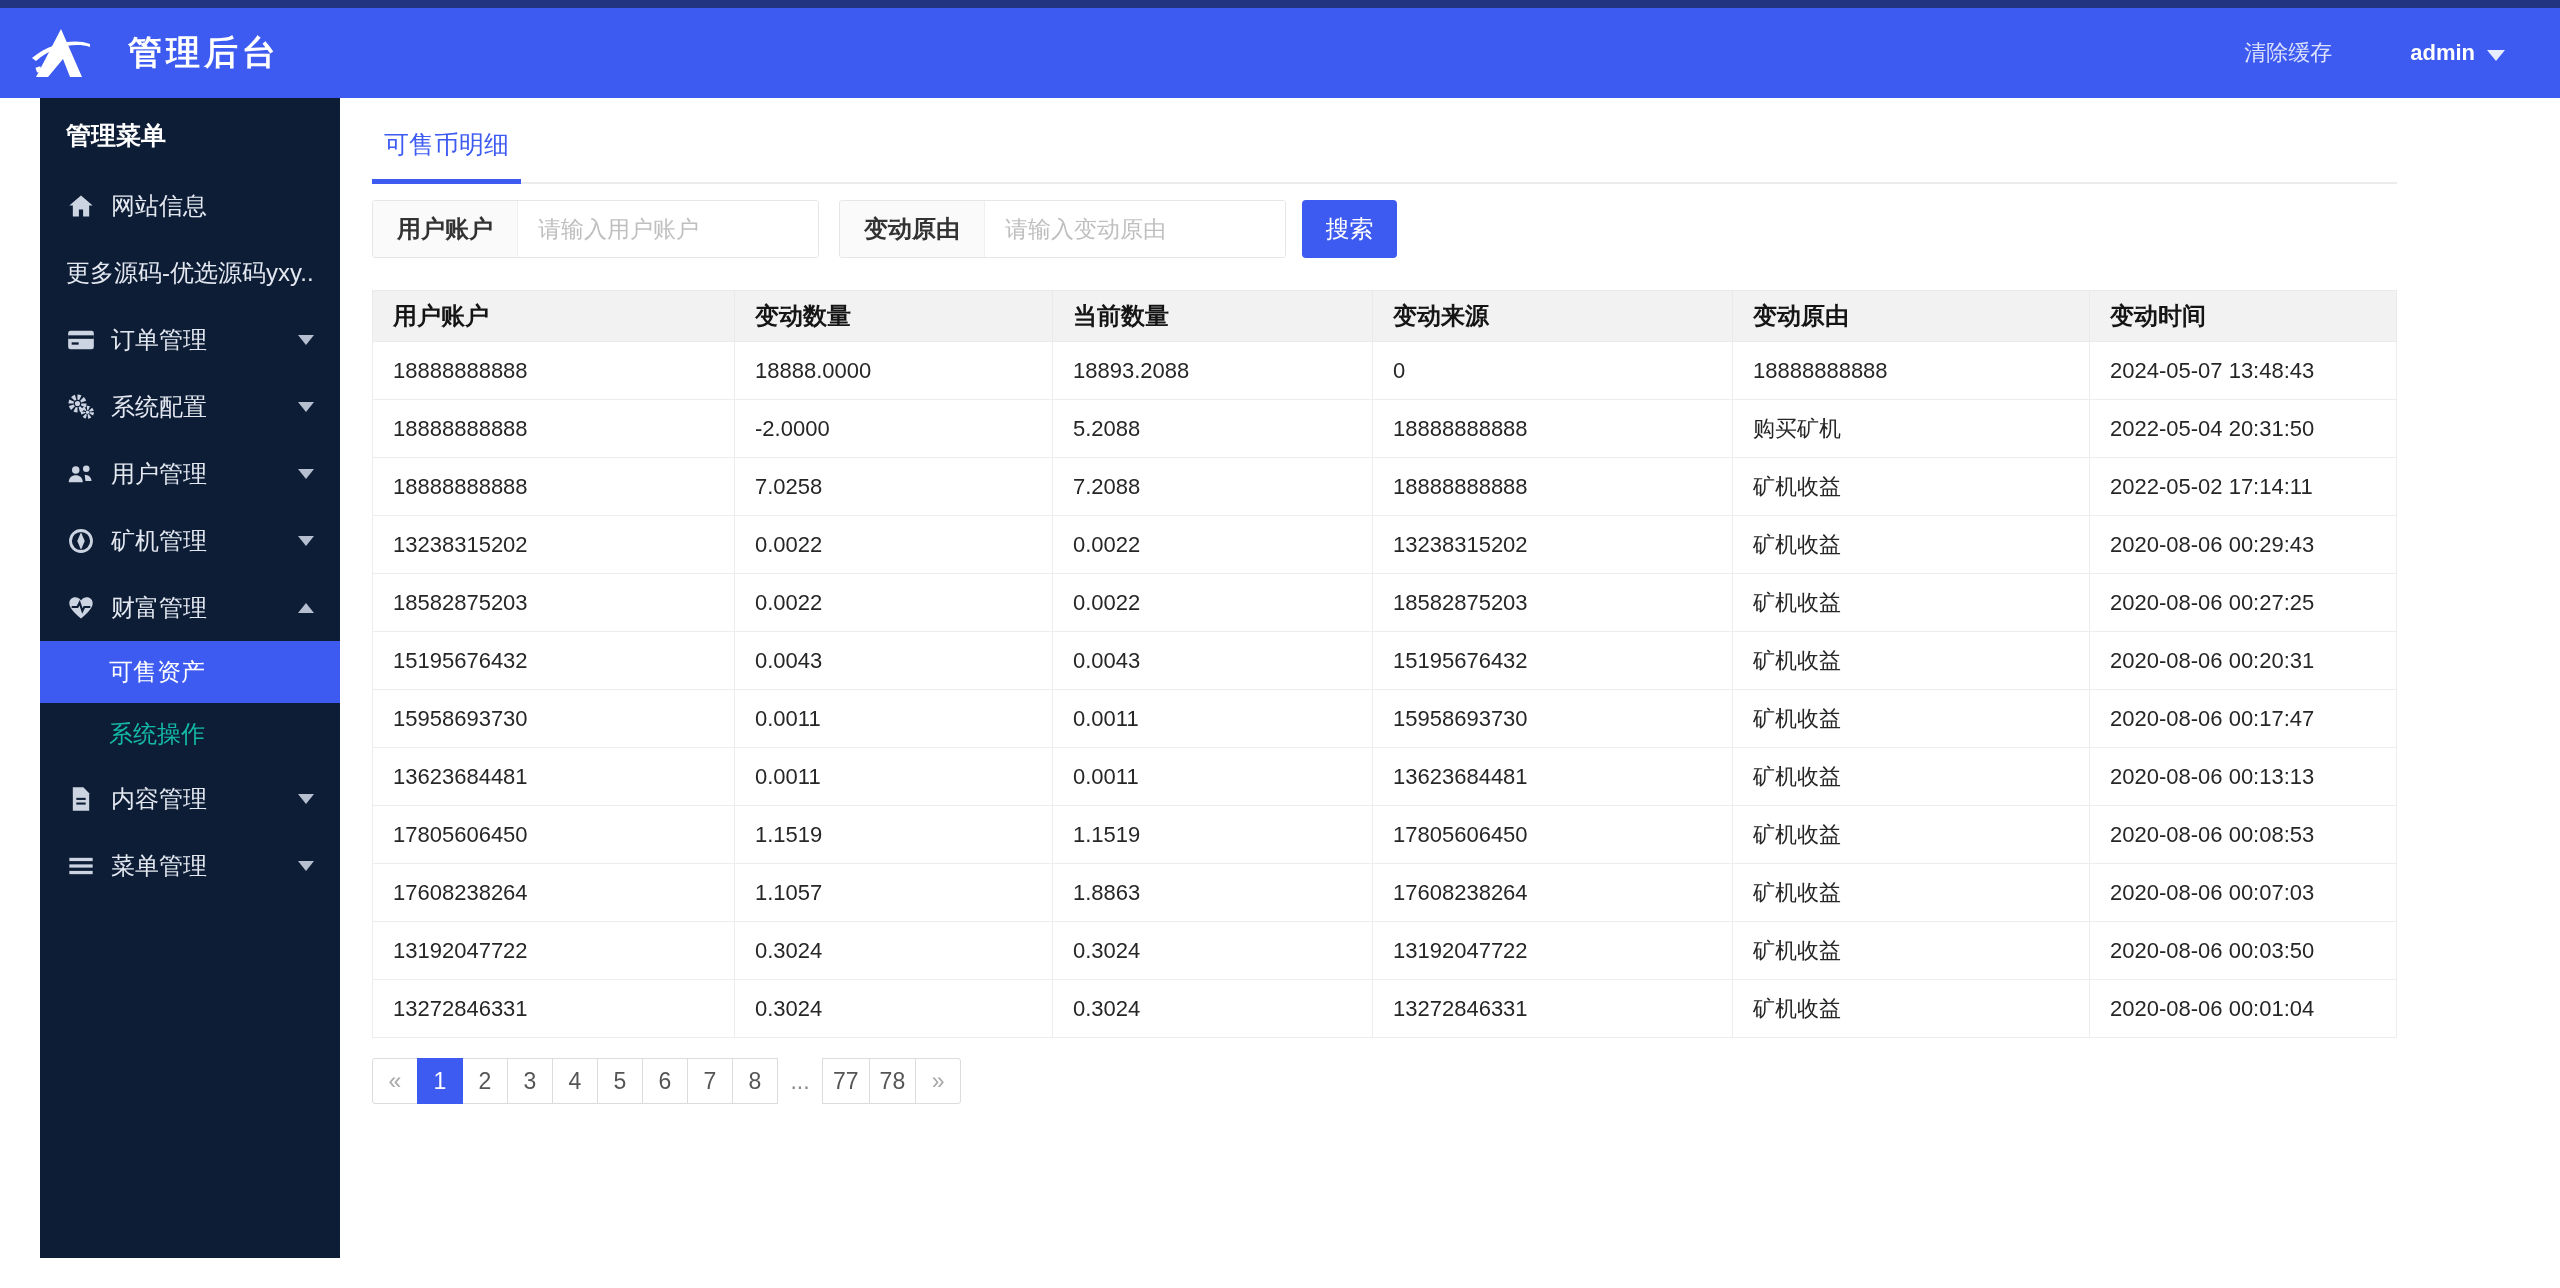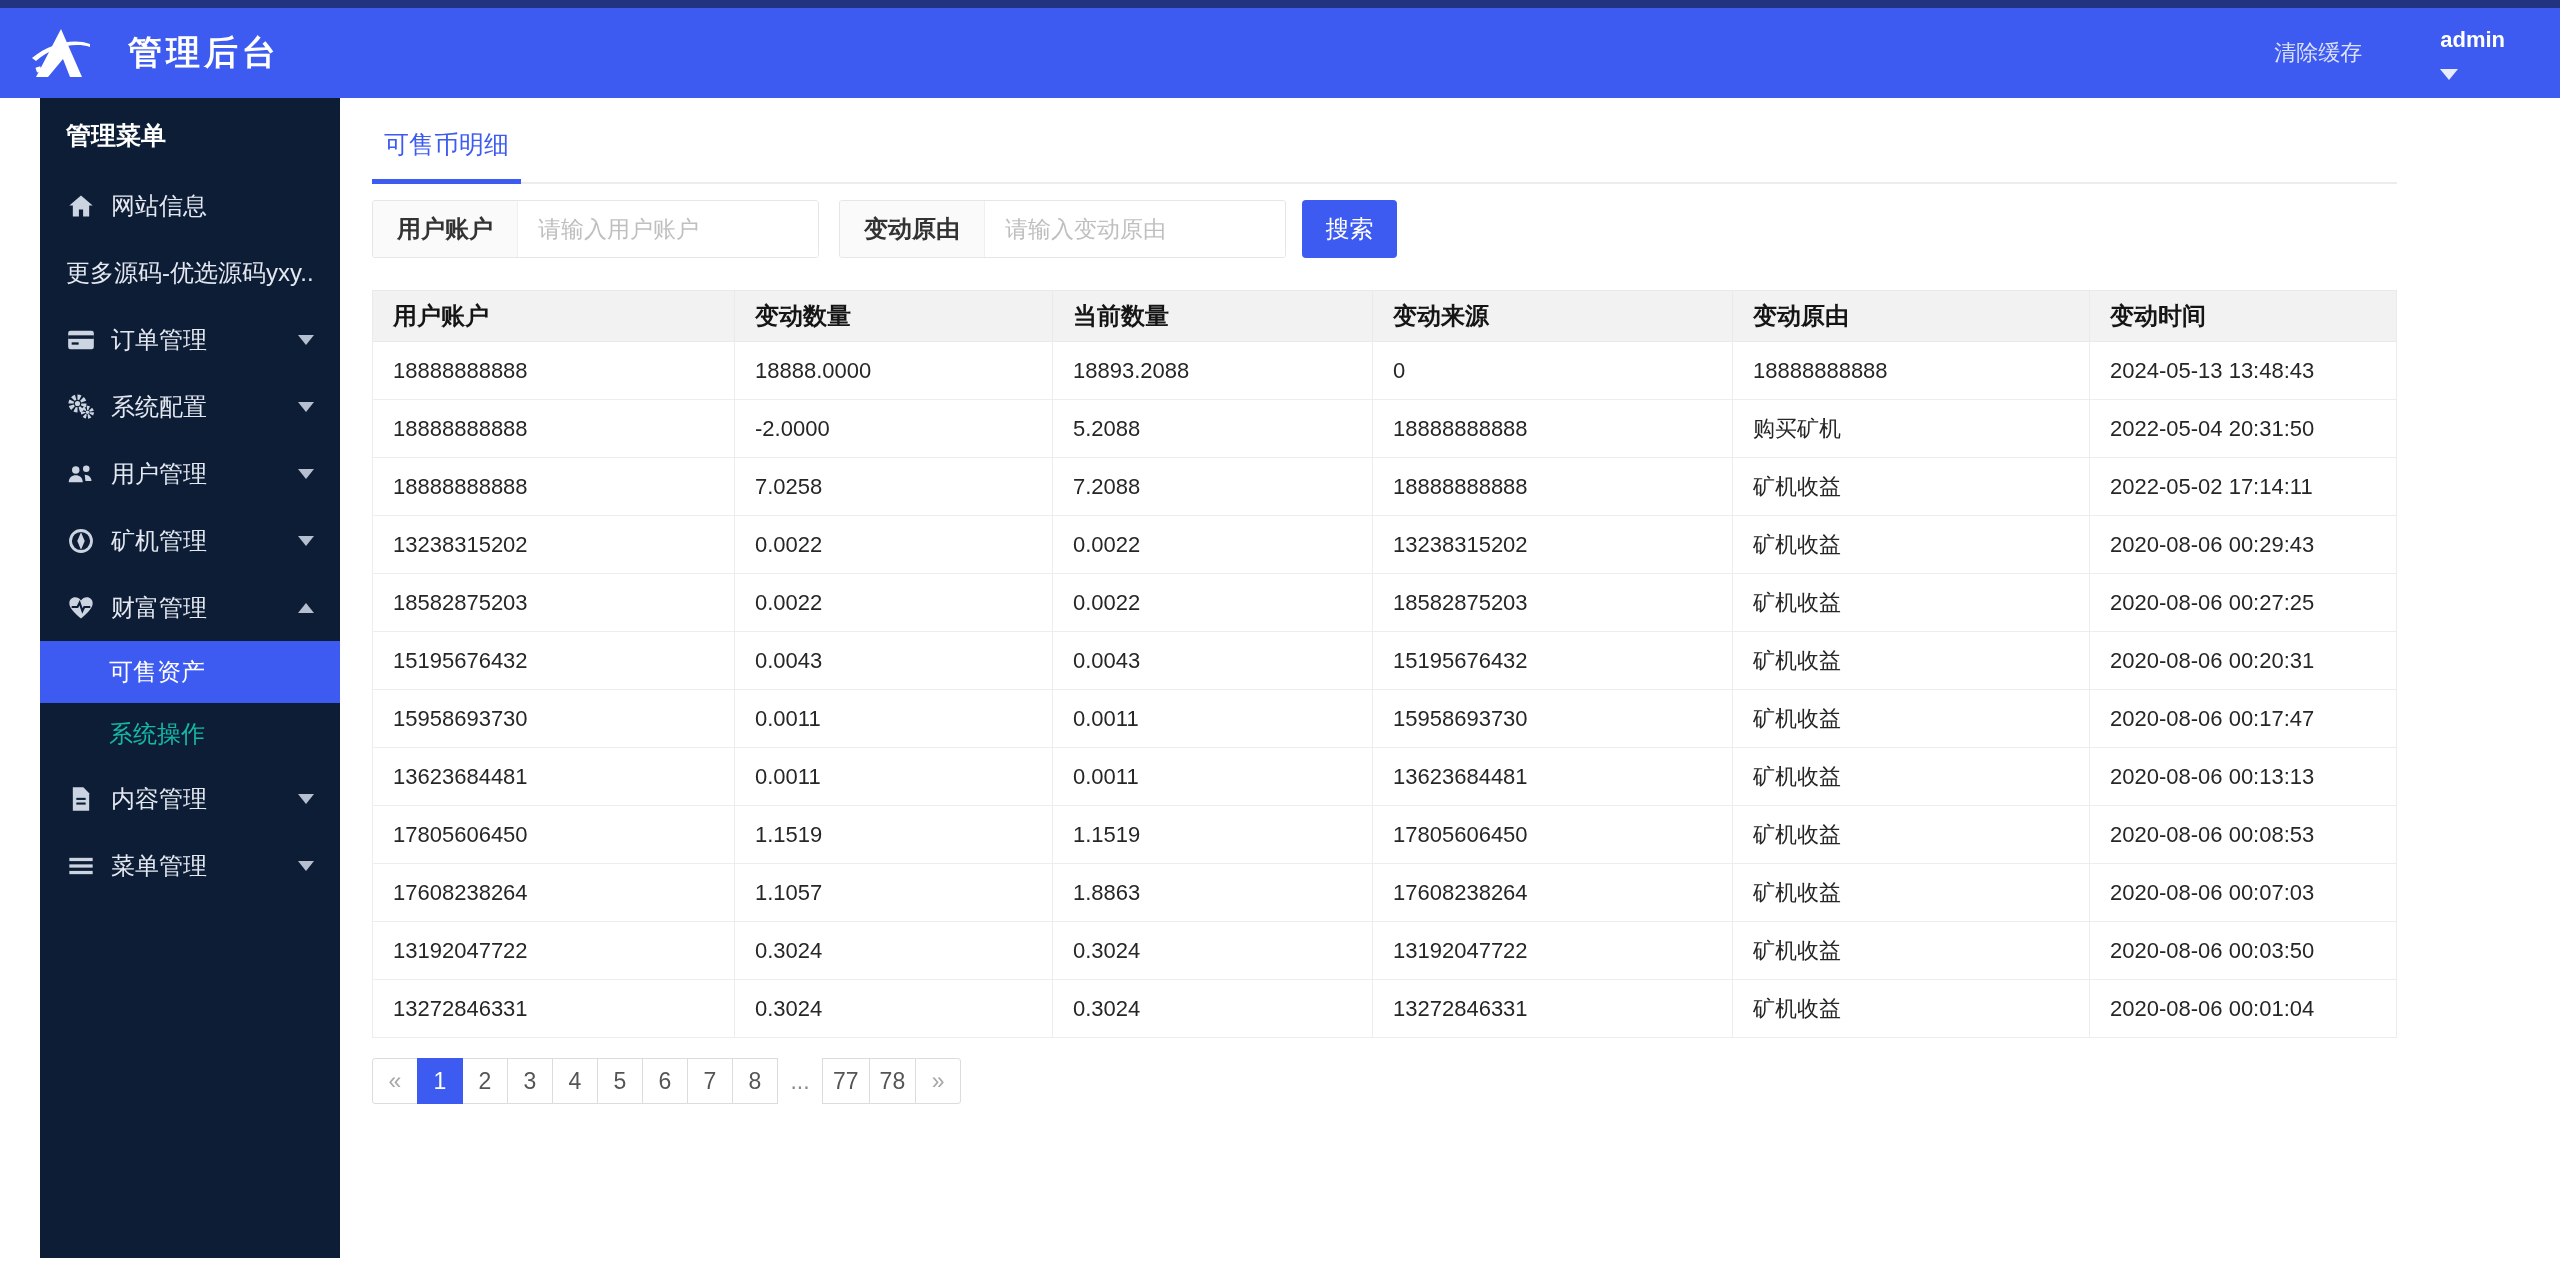--- a/index.html
+++ b/index.html
@@ -13,21 +13,21 @@
   .topstrip { height: 8px; background: #223380; }
   
   .header {
     height: 90px; background: #3d5af1; display: flex; align-items: center;
     padding: 0 55px 0 30px;
   }
   .logo { margin-right: 36px; display: flex; align-items: center; }
   .app-title { color: #fff; font-size: 34px; font-weight: bold; letter-spacing: 4px; }
   .header-spacer { flex: 1; }
   .clear-cache { color: rgba(255,255,255,0.82); font-size: 22px; margin-right: 78px; cursor: pointer; }
-  .user { color: #fff; font-size: 22px; font-weight: 600; display: flex; align-items: flex-start; gap: 12px; cursor: pointer; flex-direction: column; }
+  .user { color: #fff; font-size: 22px; font-weight: 600; display: flex; align-items: center; gap: 12px; cursor: pointer; }
   .caret-dn-w { width: 0; height: 0; border-left: 9px solid transparent; border-right: 9px solid transparent; border-top: 11px solid #e8ecff; margin-top: 4px; }
   
   .layout { display: flex; height: 950px; align-items: flex-start; padding-left: 40px; }
   .sidebar { width: 300px; height: 1160px; background: #0d1d36; flex-shrink: 0; color: #e4e8f0; }
   .menu-header { height: 74px; display: flex; align-items: center; padding-left: 26px; font-size: 25px; font-weight: bold; color: #fff; }
   .side-item { height: 67px; display: flex; align-items: center; padding: 0 26px; font-size: 24px; cursor: pointer; color: #e4e8f0; }
   .s-icon { width: 30px; height: 30px; margin-right: 15px; color: #ccd4e2; display: inline-flex; align-items: center; justify-content: center; flex-shrink: 0; }
   .s-icon svg { width: 28px; height: 28px; }
   .s-label { white-space: nowrap; overflow: hidden; text-align: right; }
   .caret-dn { width: 0; height: 0; border-left: 8px solid transparent; border-right: 8px solid transparent; border-top: 10px solid #b6bfd0; margin-left: auto; }
@@ -249,21 +249,21 @@
           <th>变动时间</th>
         </tr>
       </thead>
       <tbody>
         <tr>
           <td>18888888888</td>
           <td>18888.0000</td>
           <td>18893.2088</td>
           <td>0</td>
           <td>18888888888</td>
-          <td>2024-05-13 13:48:43</td>
+          <td>2024-05-07 13:48:43</td>
         </tr>
         <tr>
           <td>18888888888</td>
           <td>-2.0000</td>
           <td>5.2088</td>
           <td>18888888888</td>
           <td>购买矿机</td>
           <td>2022-05-04 20:31:50</td>
         </tr>
         <tr>

